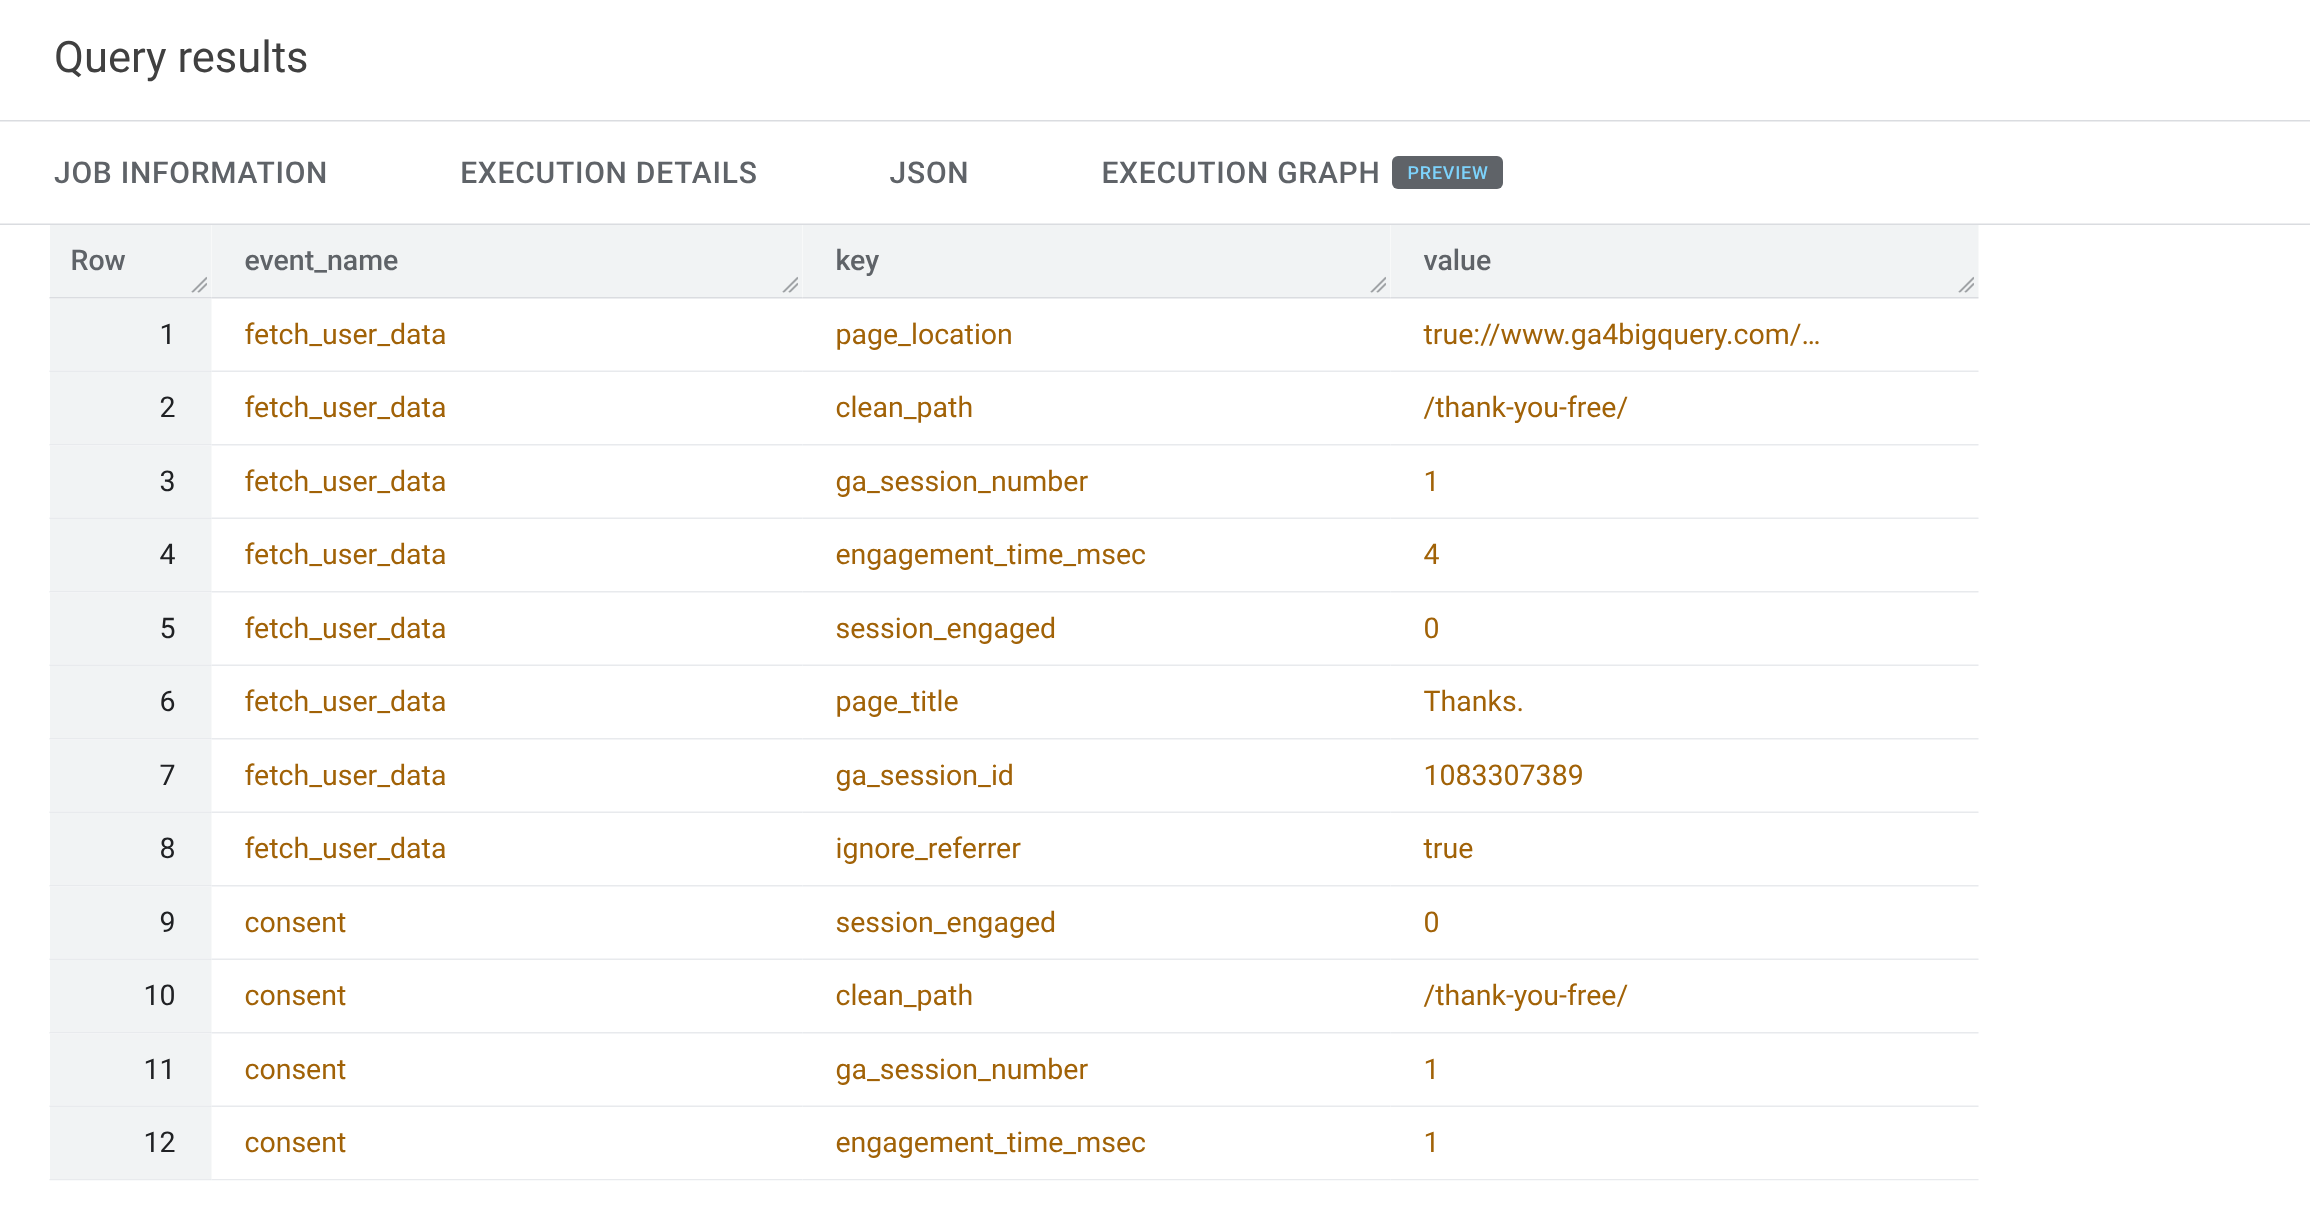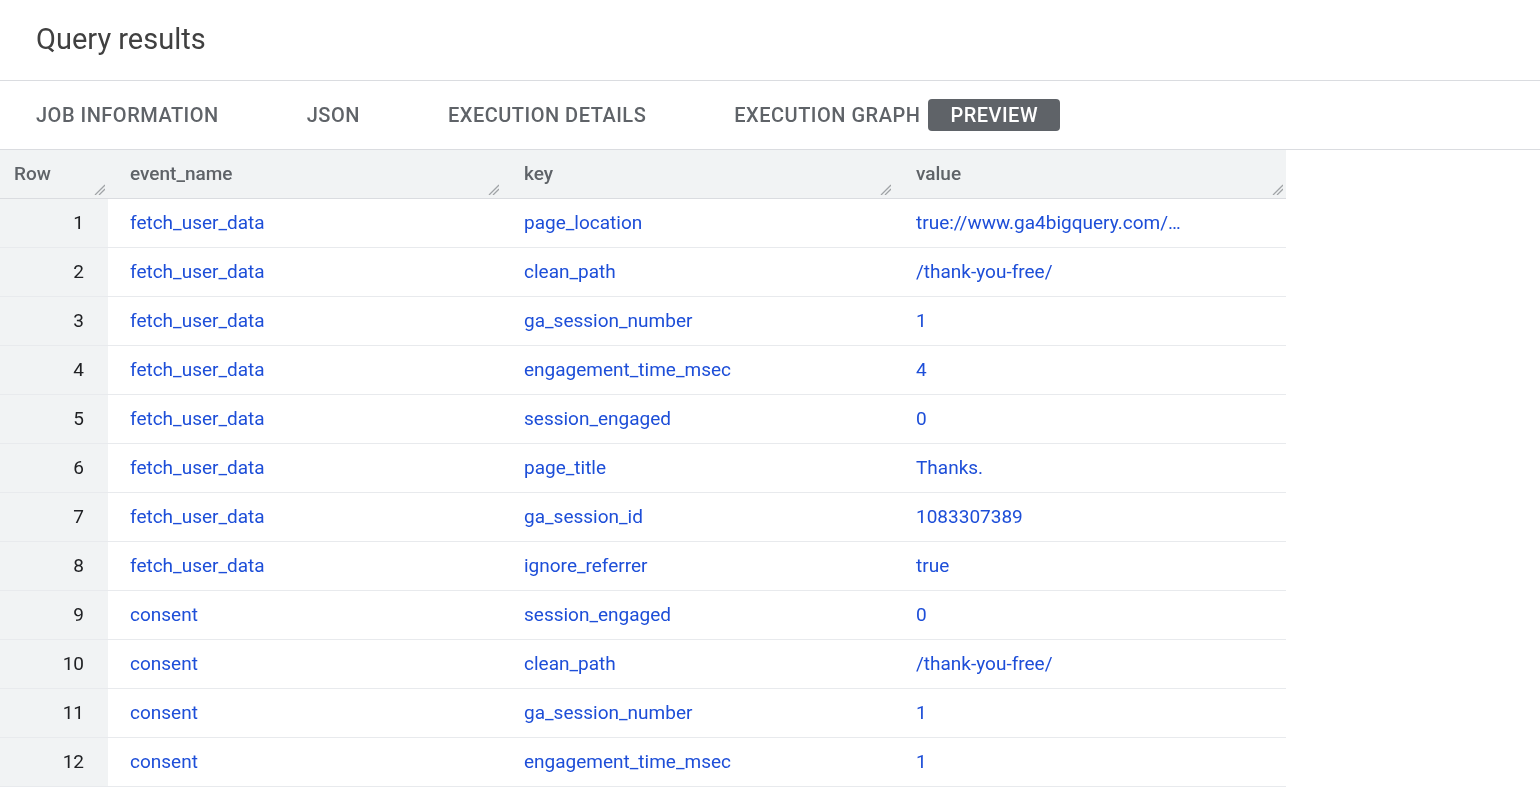--- a/index.html
+++ b/index.html
@@ -53,30 +53,31 @@
     position: absolute;
     left: 0;
     right: 0;
     bottom: -1px;
     height: 4px;
     background: #1a73e8;
   }
   .badge {
     display: inline-block;
     margin-left: 8px;
-    padding: 4px 22px;
+    padding: 4px 10px;
     background: #5f6368;
-    color: #ffffff;
-    font-size: 20px;
+    color: #7dd3fc;
+    font-size: 12px;
     font-weight: 500;
     border-radius: 4px;
     letter-spacing: 0.5px;
   }
   .table-wrap {
     width: 100%;
+    padding-left: 33px;
   }
   table {
     border-collapse: collapse;
     width: 1286px;
     table-layout: fixed;
   }
   col.c-row   { width: 108px; }
   col.c-event { width: 394px; }
   col.c-key   { width: 392px; }
   col.c-value { width: 392px; }
@@ -90,21 +91,21 @@
     height: 48px;
     border-bottom: 1px solid #dadce0;
     position: relative;
   }
   th.row-h {
     text-align: left;
     padding-left: 14px;
   }
   td {
     font-size: 19px;
-    color: #1d4ed8;
+    color: #a16207;
     padding: 12px 22px;
     height: 49px;
     border-bottom: 1px solid #e8eaed;
     white-space: nowrap;
     overflow: hidden;
     text-overflow: ellipsis;
   }
   td.row-num {
     background: #f1f3f4;
     text-align: right;
@@ -129,24 +130,24 @@
 
   <div class="title-bar">
     <h1 class="title">Query results</h1>
   </div>
 
   <div class="tabbar">
     <div class="tab first">
       <span>JOB INFORMATION</span>
     </div>
     <div class="tab">
+      <span>EXECUTION DETAILS</span>
+    </div>
+    <div class="tab">
       <span>JSON</span>
-    </div>
-    <div class="tab">
-      <span>EXECUTION DETAILS</span>
     </div>
     <div class="tab">
       <span>EXECUTION GRAPH</span>
       <span class="badge">PREVIEW</span>
     </div>
   </div>
 
   <div class="table-wrap">
     <table>
       <colgroup>

